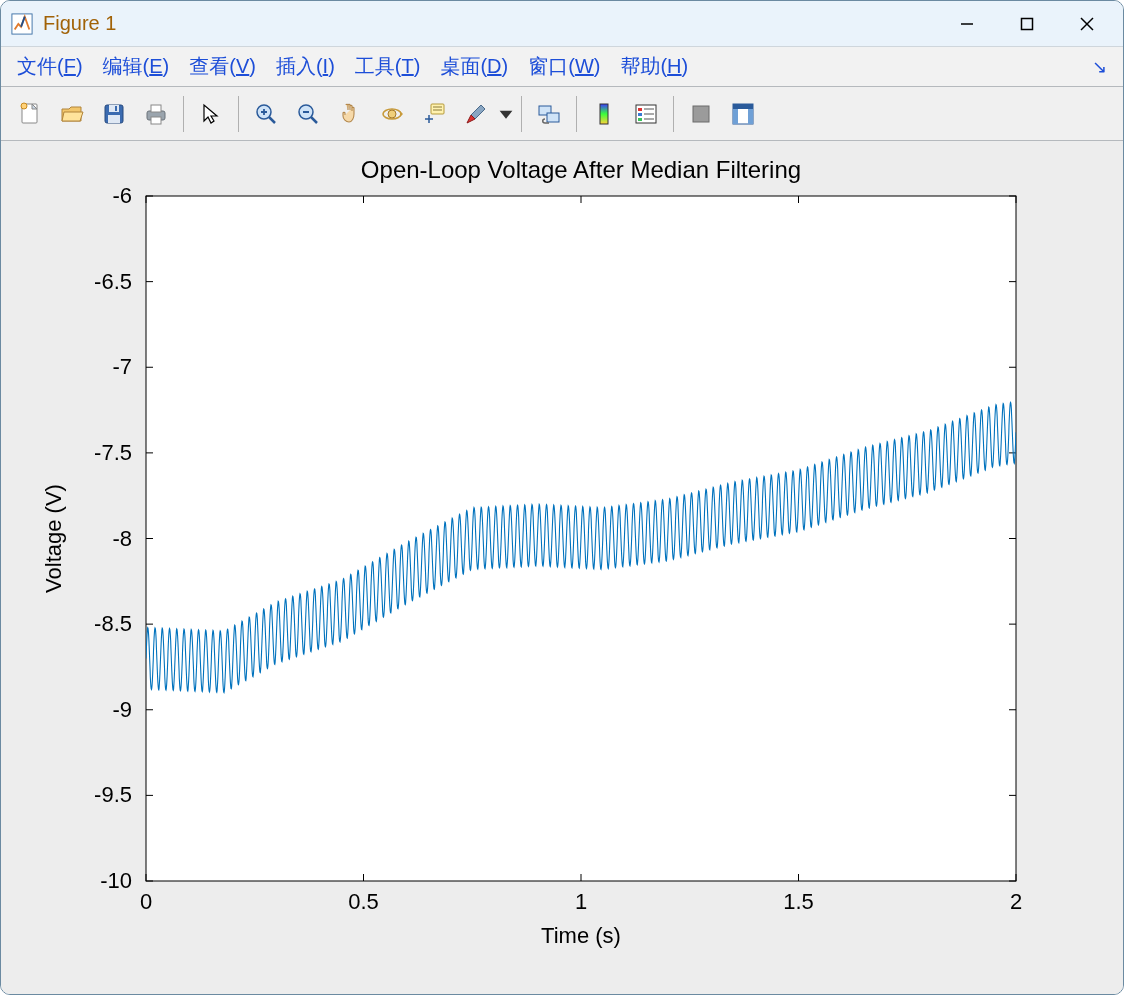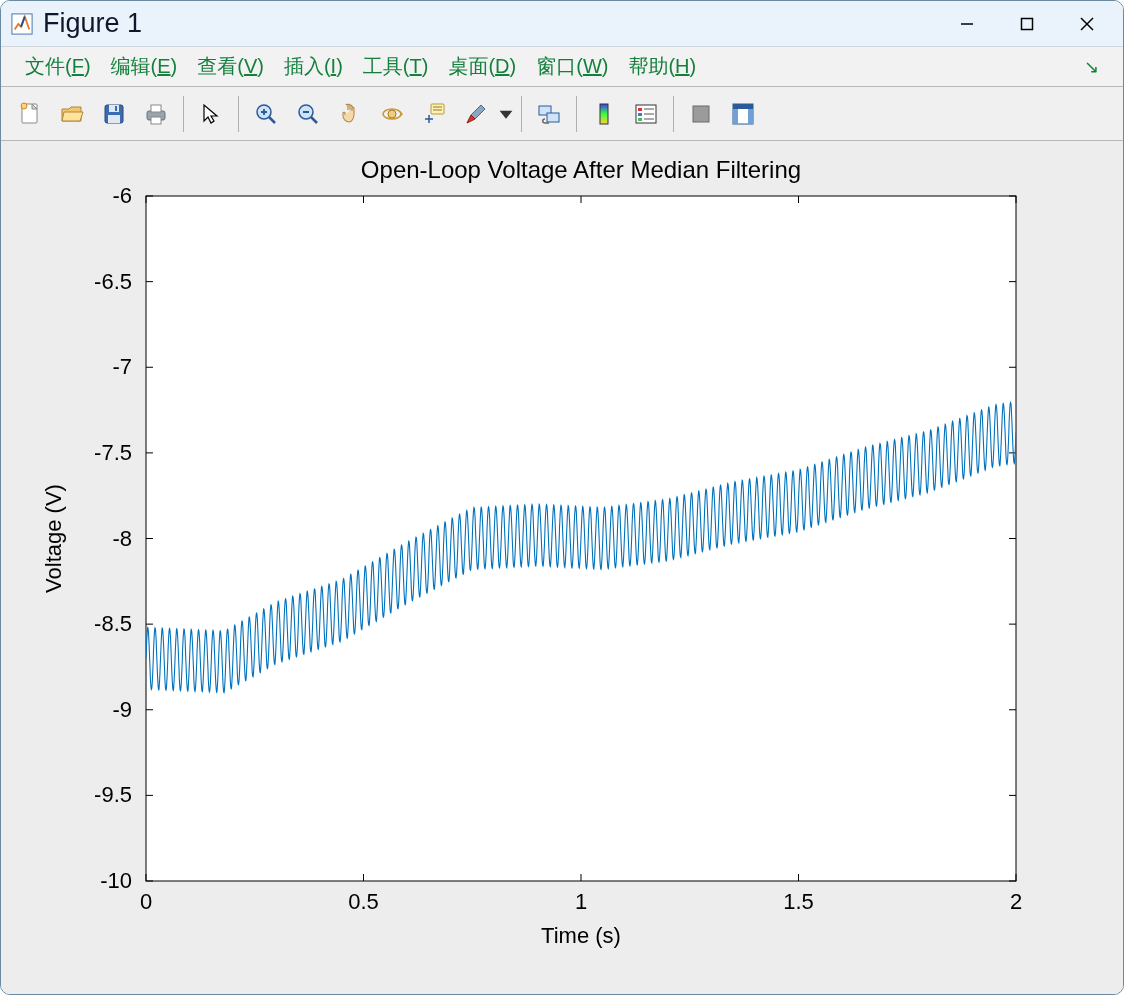--- a/index.html
+++ b/index.html
@@ -1,25 +1,25 @@
 <!DOCTYPE html>
 <html><head>
 <meta charset="utf-8">
 <style>
   * { box-sizing: border-box; margin: 0; padding: 0; }
   html, body { width: 1124px; height: 995px; font-family: "Segoe UI", Arial, sans-serif; background: #fff; overflow: hidden; }
   .window { width: 1124px; height: 995px; border: 1px solid #6b8aa1; border-radius: 10px; display: flex; flex-direction: column; background: #fff; overflow: hidden; }
   
   .titlebar { height: 46px; background: #eaf3fb; display: flex; align-items: center; padding: 0 6px 0 10px; border-bottom: 1px solid #cfd6dc; }
   .titlebar .app-icon { width: 22px; height: 22px; margin-right: 10px; }
-  .titlebar .title { font-size: 27px; color: #0f172a; flex: 1; }
+  .titlebar .title { font-size: 20px; color: #a16207; flex: 1; }
   .winbtn { width: 60px; height: 40px; display: flex; align-items: center; justify-content: center; }
   .winbtn svg { width: 16px; height: 16px; }
   
-  .menubar { height: 40px; background: #f2f2f2; display: flex; align-items: center; padding: 0 14px; border-bottom: 1px solid #b5b9bd; font-size: 20px; color: #15803d; white-space: nowrap; }
+  .menubar { height: 40px; background: #f2f2f2; display: flex; align-items: center; padding: 0 6px; border-bottom: 1px solid #b5b9bd; font-size: 20px; color: #1d4ed8; white-space: nowrap; }
   .menu-item { padding: 4px 10px; }
   .menu-item u { text-decoration: underline; }
   .menubar .spacer { flex: 1; }
   .dock-arrow { font-size: 18px; padding-right: 10px; }
   
   .toolbar { height: 54px; background: #f0f0f0; display: flex; align-items: center; padding: 0 8px; border-bottom: 1px solid #b5b9bd; gap: 0; }
   .tool { width: 42px; height: 40px; display: flex; align-items: center; justify-content: center; border: 1px solid transparent; border-radius: 2px; }
   .tool svg { width: 26px; height: 26px; }
   .separator { width: 1px; height: 36px; background: #b0b0b0; margin: 0 6px; }
   

